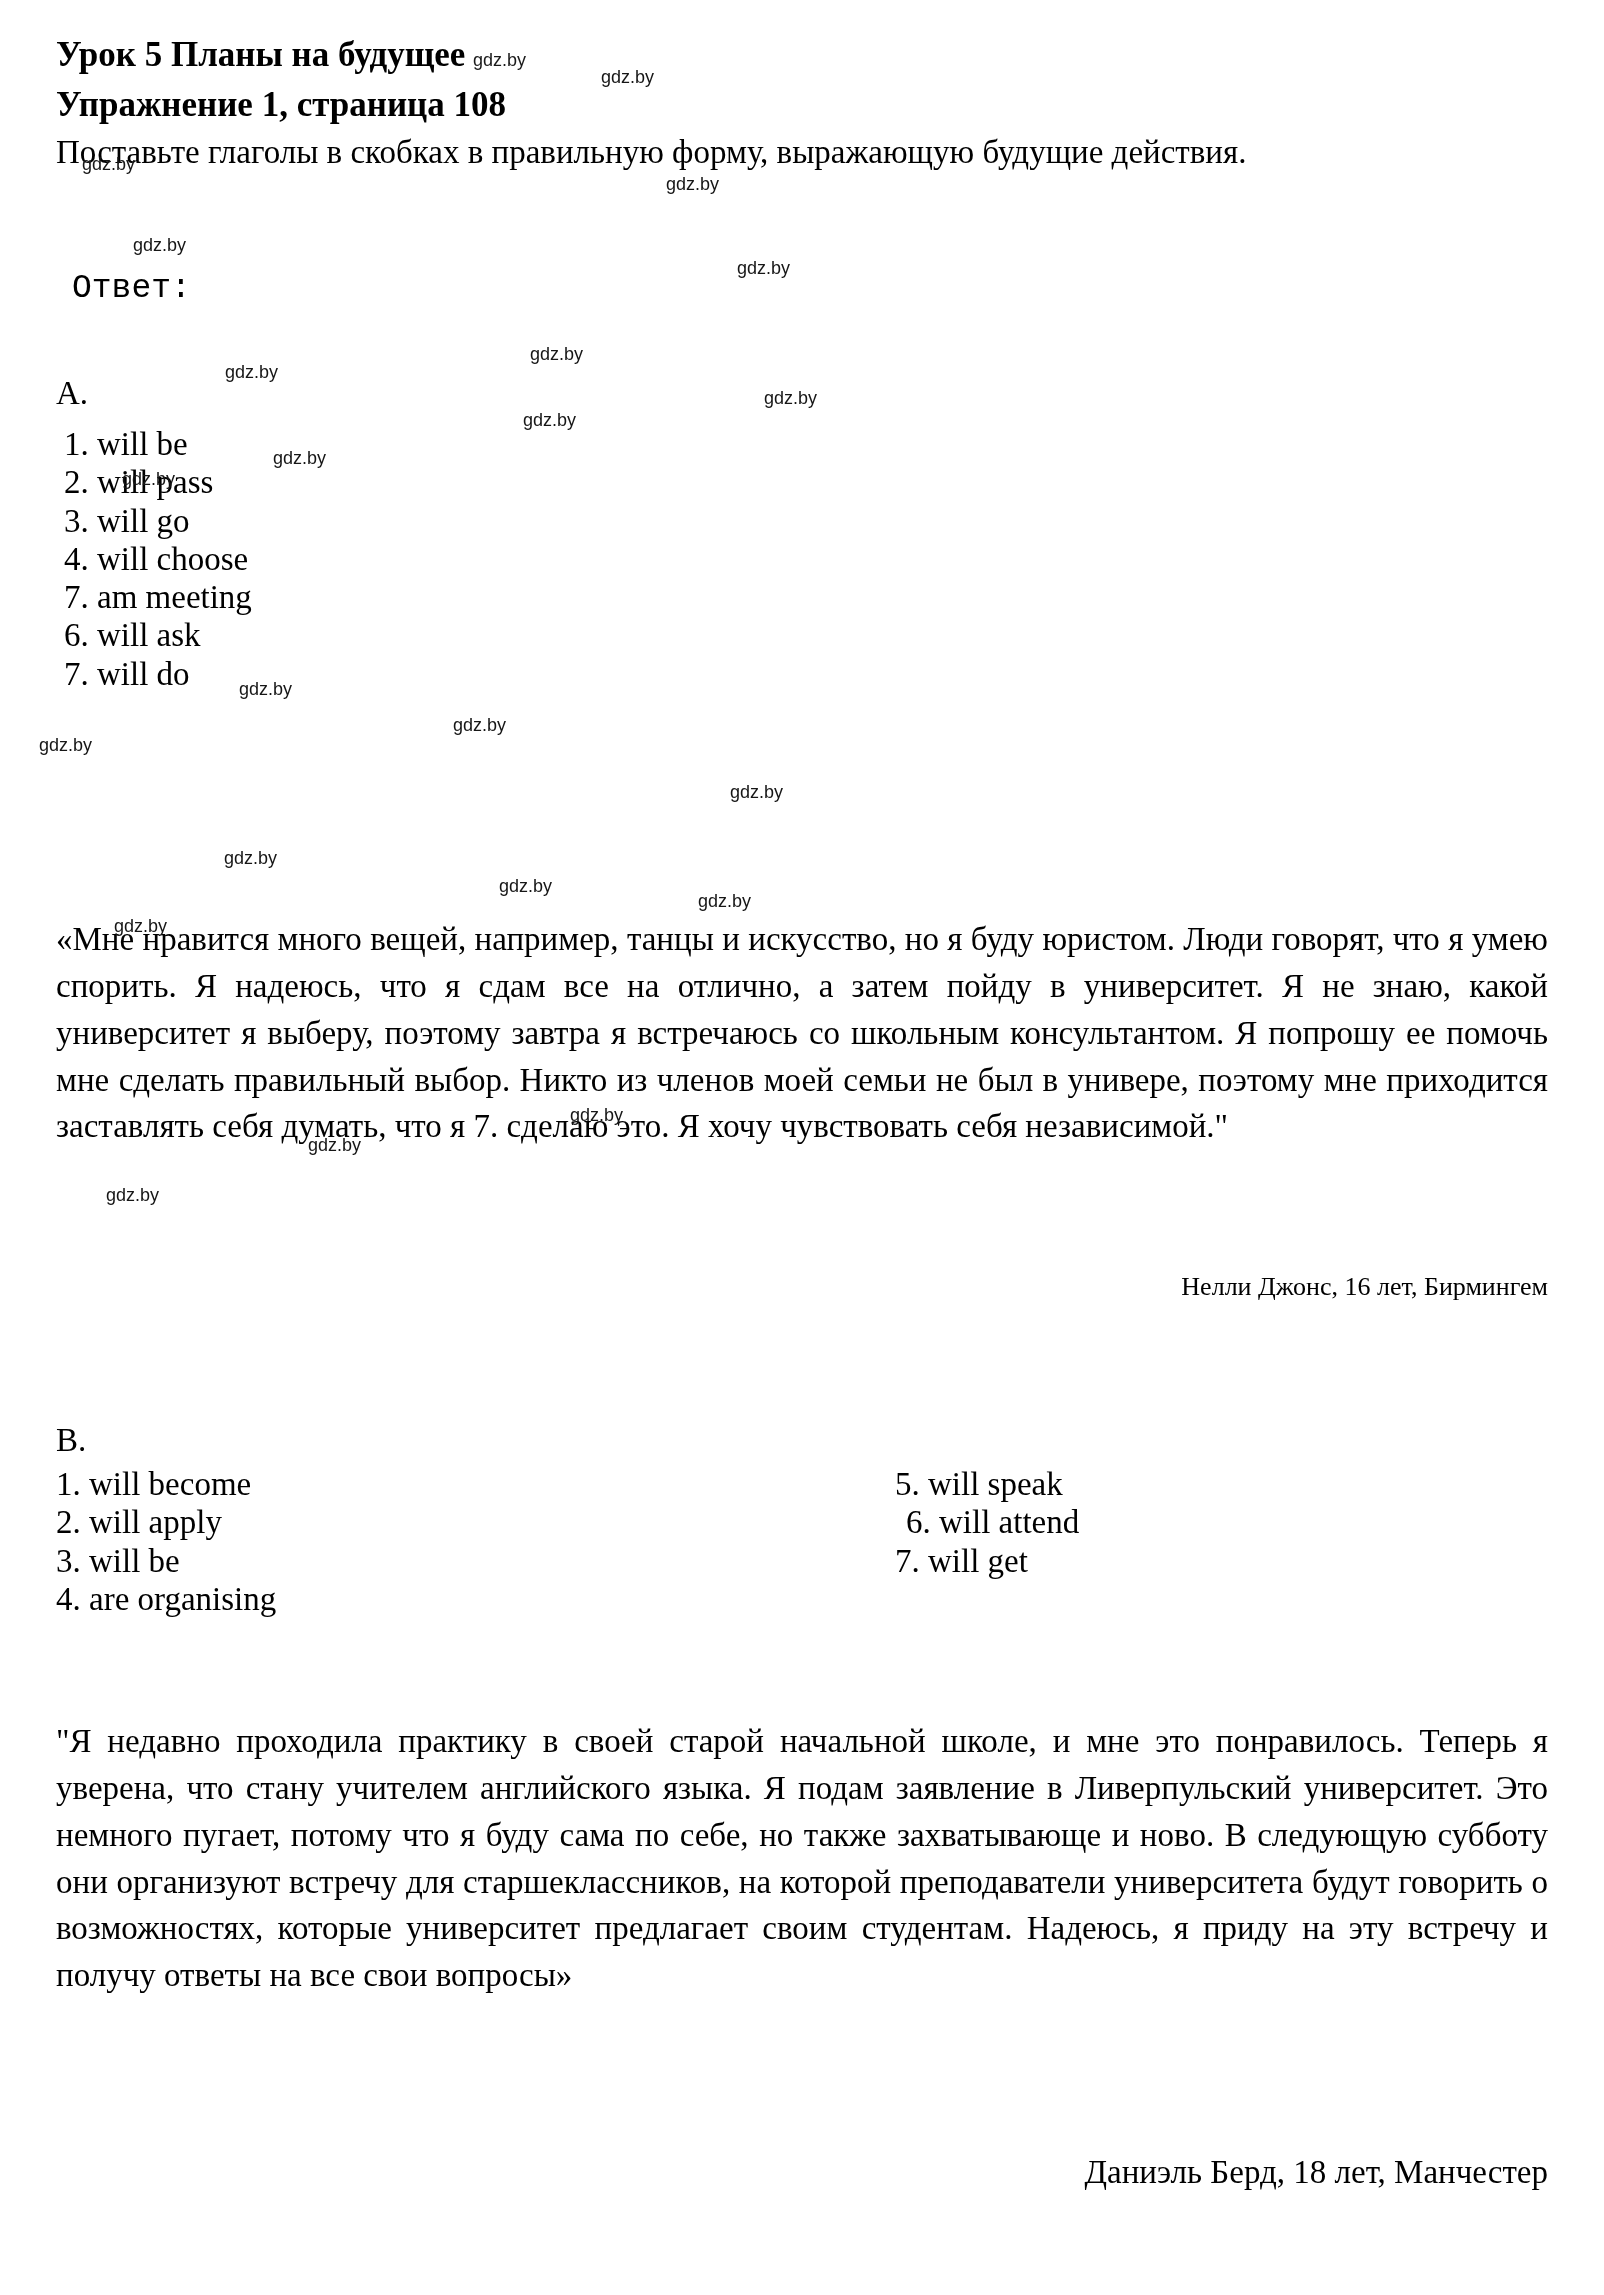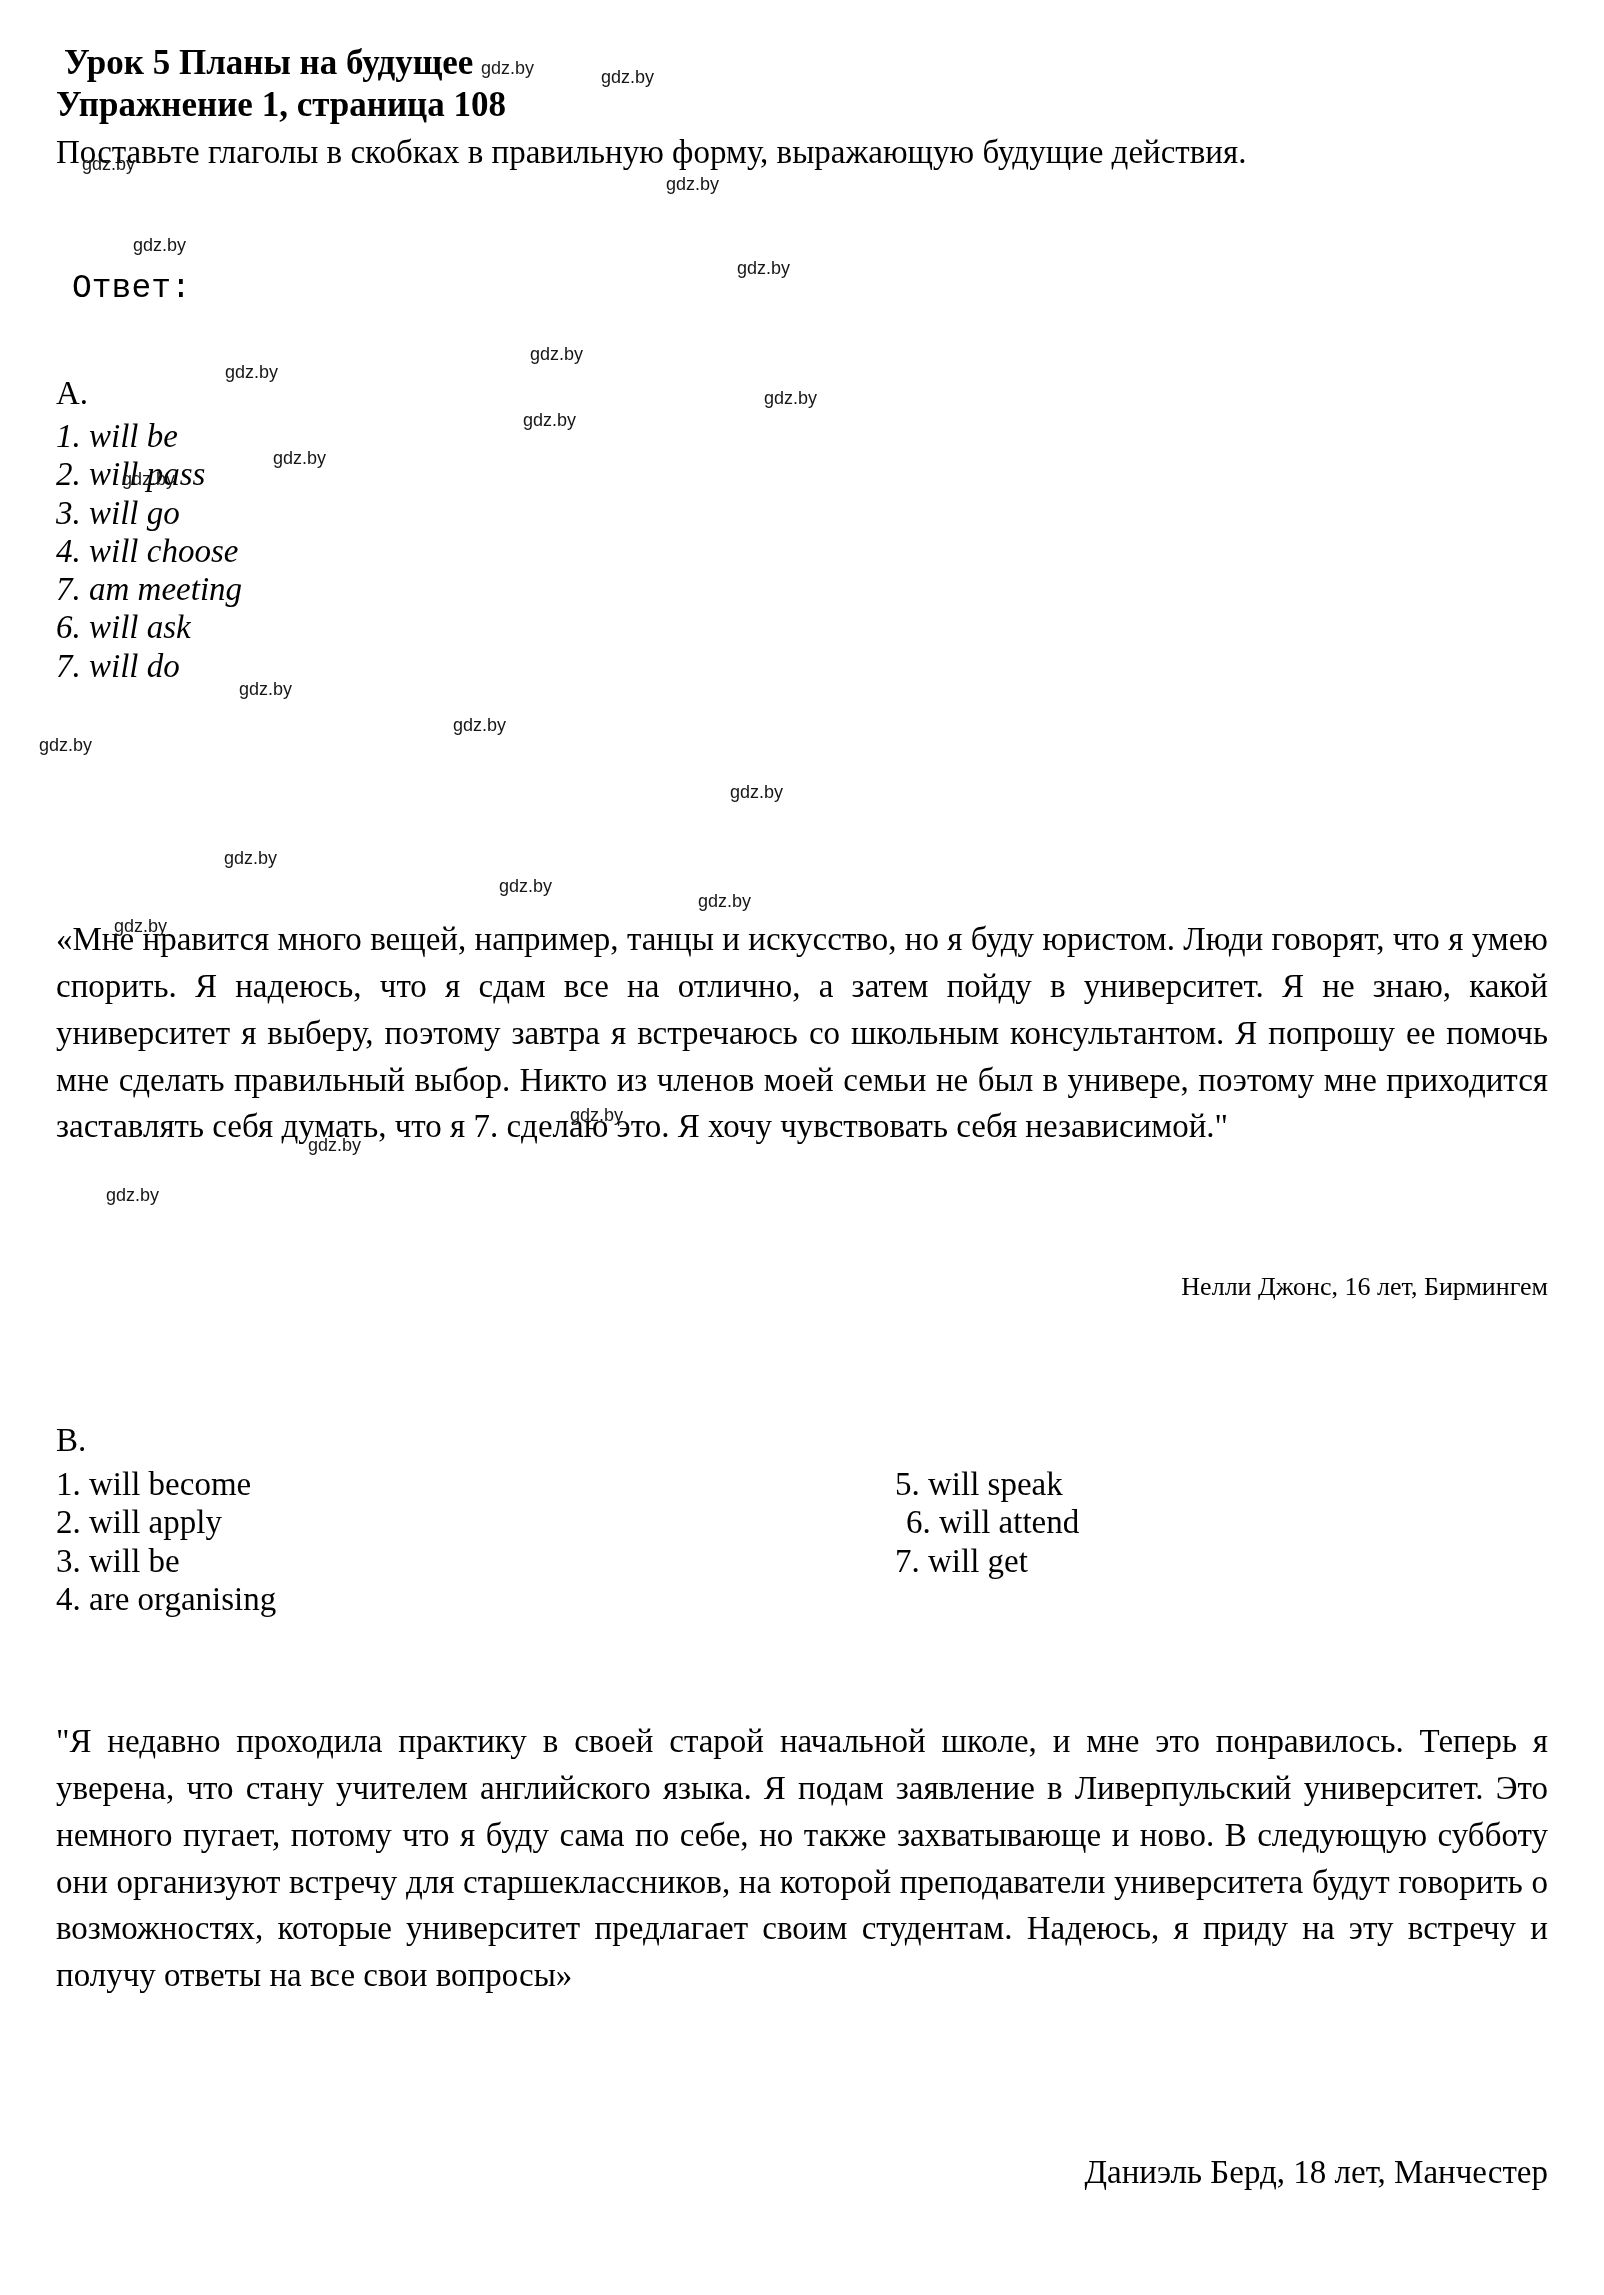--- a/index.html
+++ b/index.html
@@ -41,21 +41,21 @@
   .content {
     position: absolute;
     left: 56px;
     top: 0;
     width: 1492px;
   }
 
   h1.lesson-title {
     font-size: 35px;
     font-weight: bold;
-    margin: 8px;
+    margin: 0;
     padding: 0;
     line-height: 1.08;
     position: absolute;
     top: 36px;
     left: 0;
     white-space: nowrap;
   }
   h1.lesson-title .wm-inline {
     font-family: "Liberation Sans", "DejaVu Sans", sans-serif;
     font-weight: normal;
@@ -103,26 +103,25 @@
     top: 375px;
     left: 0;
     font-size: 33px;
     line-height: 1.1;
   }
 
   ul.answers-a {
     position: absolute;
     top: 417px;
     left: 0;
-    margin: 0;
+    margin: 8px;
     padding: 0;
     list-style: none;
     font-size: 33px;
     line-height: 1.16;
-    font-style: italic;
   }
   ul.answers-a li { white-space: nowrap; }
 
   p.quote-one {
     position: absolute;
     top: 916px;
     left: 0;
     width: 1492px;
     margin: 0;
     font-size: 33px;

